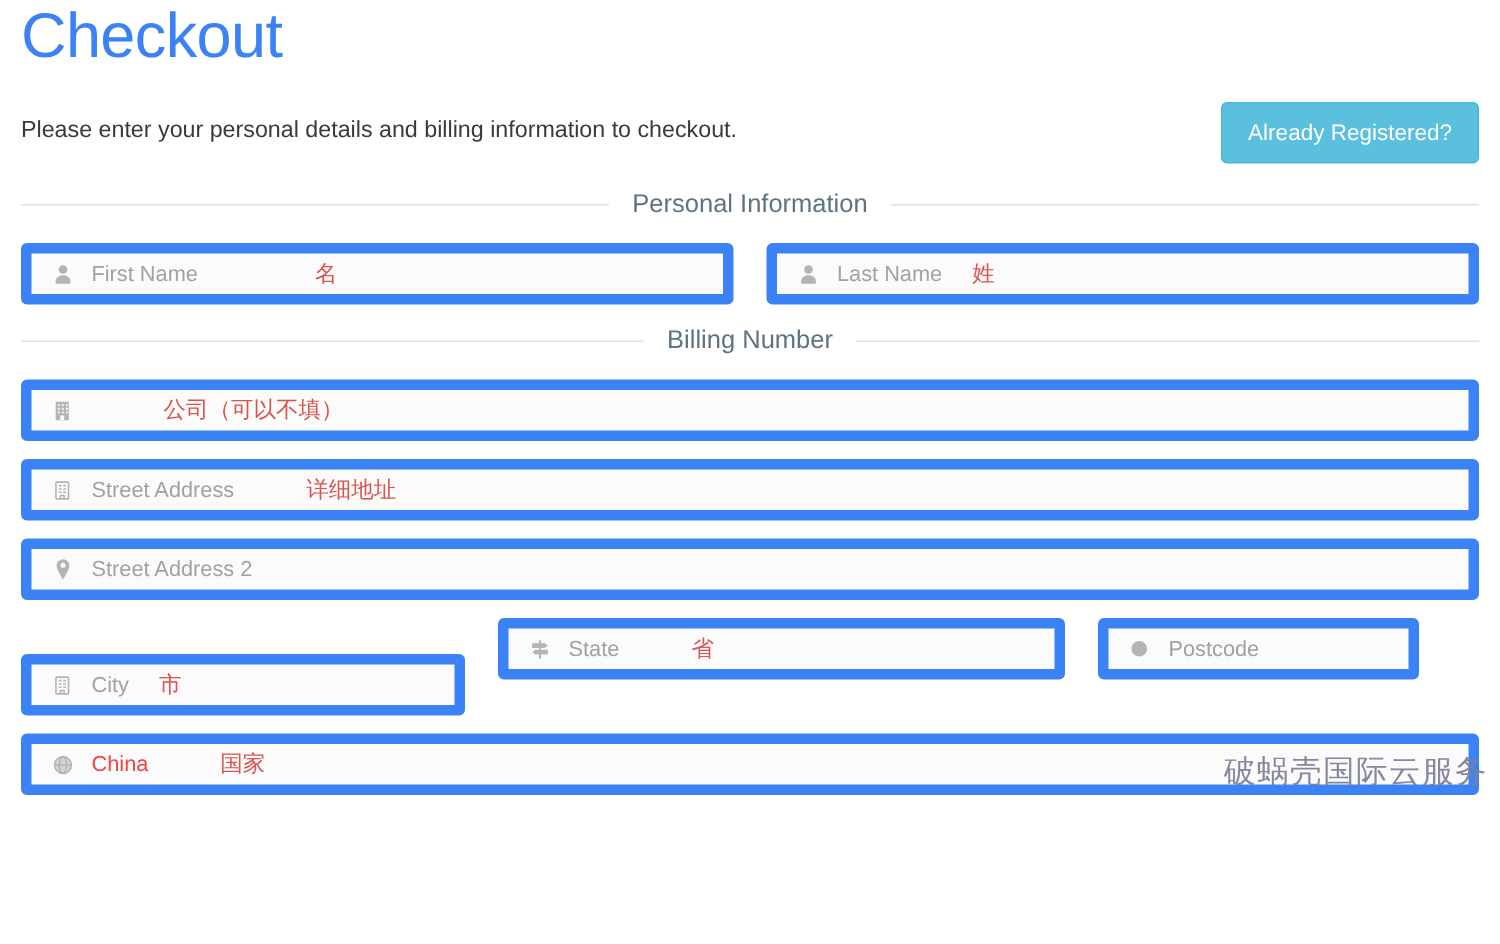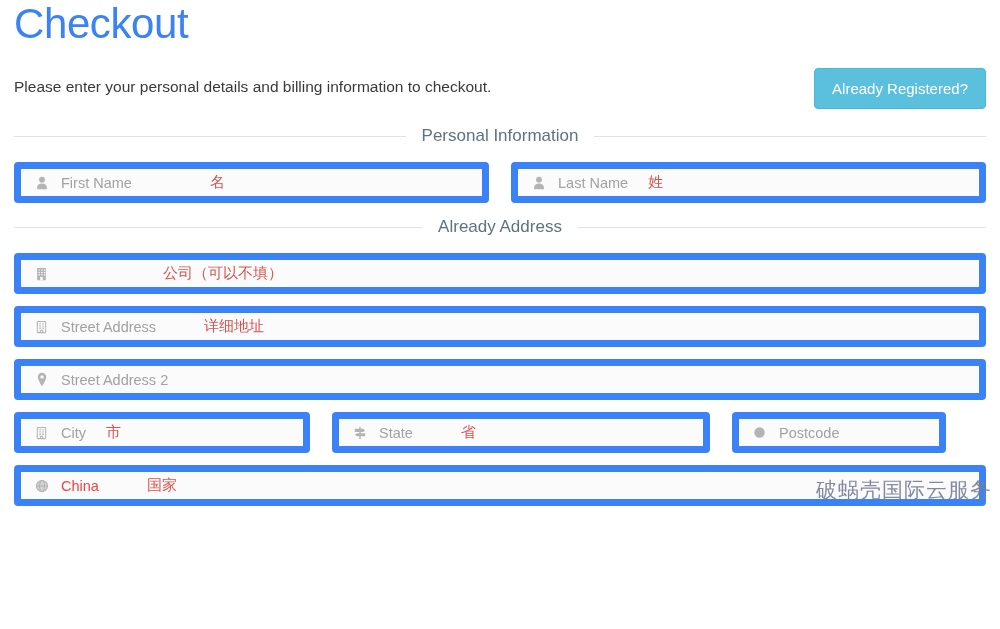--- a/index.html
+++ b/index.html
@@ -81,21 +81,21 @@
     white-space: nowrap;
   }
 
   
   .row {
     display: flex;
     gap: 22px;
     margin-bottom: 12px;
   }
   .col { flex: 1 1 0; min-width: 0; }
-  .col-city     { flex: 0 0 296px; }
+  .col-city     { flex: 0 0 296px; margin-top: 24px; }
   .col-state    { flex: 0 0 378px; }
   .col-postcode { flex: 0 0 214px; }
 
   .field {
     display: flex;
     align-items: center;
     height: 41px;
     background: #fbfbfb;
     border: 7px solid #3b82f6;
     border-radius: 4px;
@@ -125,21 +125,21 @@
 
   .annot {
     font-size: 15px;
     color: #d9534f;
     white-space: nowrap;
     margin-left: 38px;
   }
   .annot.gap-sm  { margin-left: 20px; }
   .annot.gap-md  { margin-left: 48px; }
   .annot.gap-lg  { margin-left: 78px; }
-  .annot.gap-xl  { margin-left: 102px; font-family: Liberation Serif, serif; }
+  .annot.gap-xl  { margin-left: 48px; font-family: Liberation Serif, serif; }
 
   
   .watermark {
     position: absolute;
     right: 8px;
     bottom: 2px;
     font-size: 21px;
     color: #7b7f97;
     letter-spacing: 1px;
     opacity: 0.92;
@@ -188,21 +188,21 @@
         </span>
         <span class="ph">Last Name</span>
         <span class="annot gap-sm">姓</span>
       </div>
     </div>
   </div>
 
 
   <div class="legend">
     <span class="rule"></span>
-    <span class="legend-text">Already Address</span>
+    <span class="legend-text">Billing Number</span>
     <span class="rule"></span>
   </div>
 
   <div class="row">
     <div class="col">
       <div class="field">
         <span class="ico">
           <svg width="13" height="14" viewBox="0 0 14 16" fill="currentColor">
               <path d="M2 1h10v14H2V1zm1.6 1.8v1.4h1.5V2.8H3.6zm3.1 0v1.4h1.5V2.8H6.7zm3.1 0v1.4h1.5V2.8H9.8zM3.6 5.6V7h1.5V5.6H3.6zm3.1 0V7h1.5V5.6H6.7zm3.1 0V7h1.5V5.6H9.8zM3.6 8.4v1.4h1.5V8.4H3.6zm3.1 0v1.4h1.5V8.4H6.7zm3.1 0v1.4h1.5V8.4H9.8zm-4.3 3v3.4h3V11.4h-3z"></path>
             </svg>

